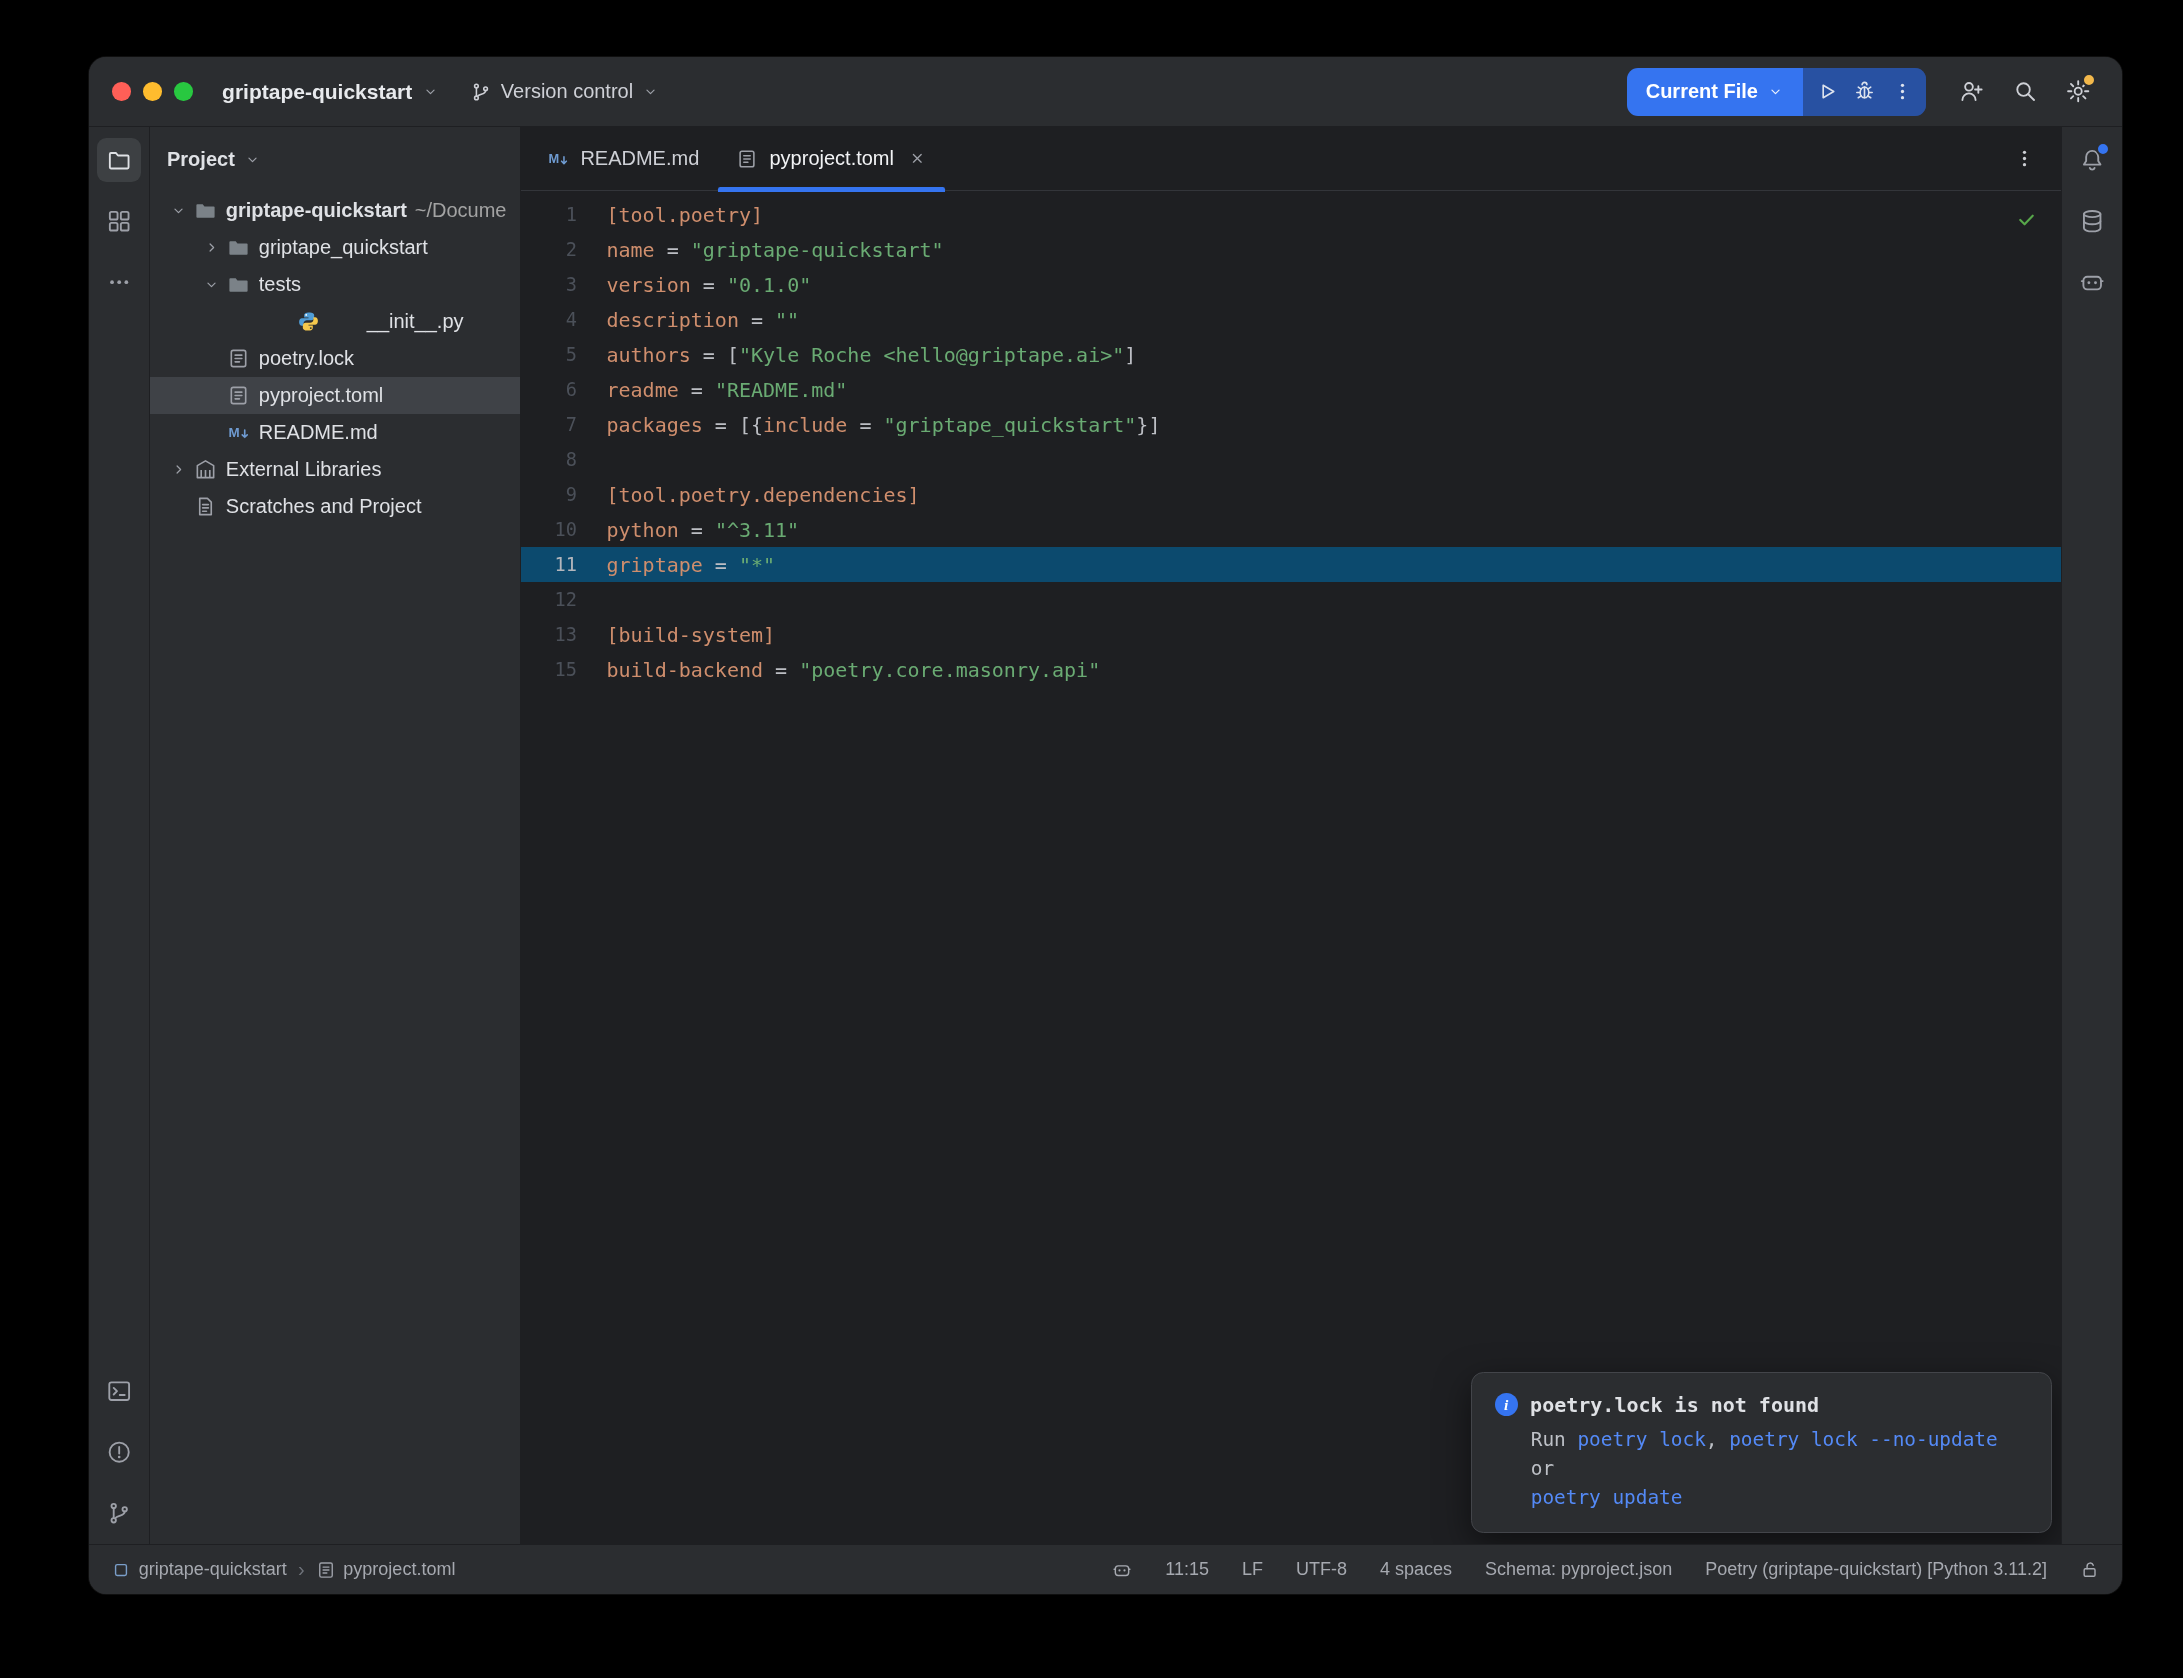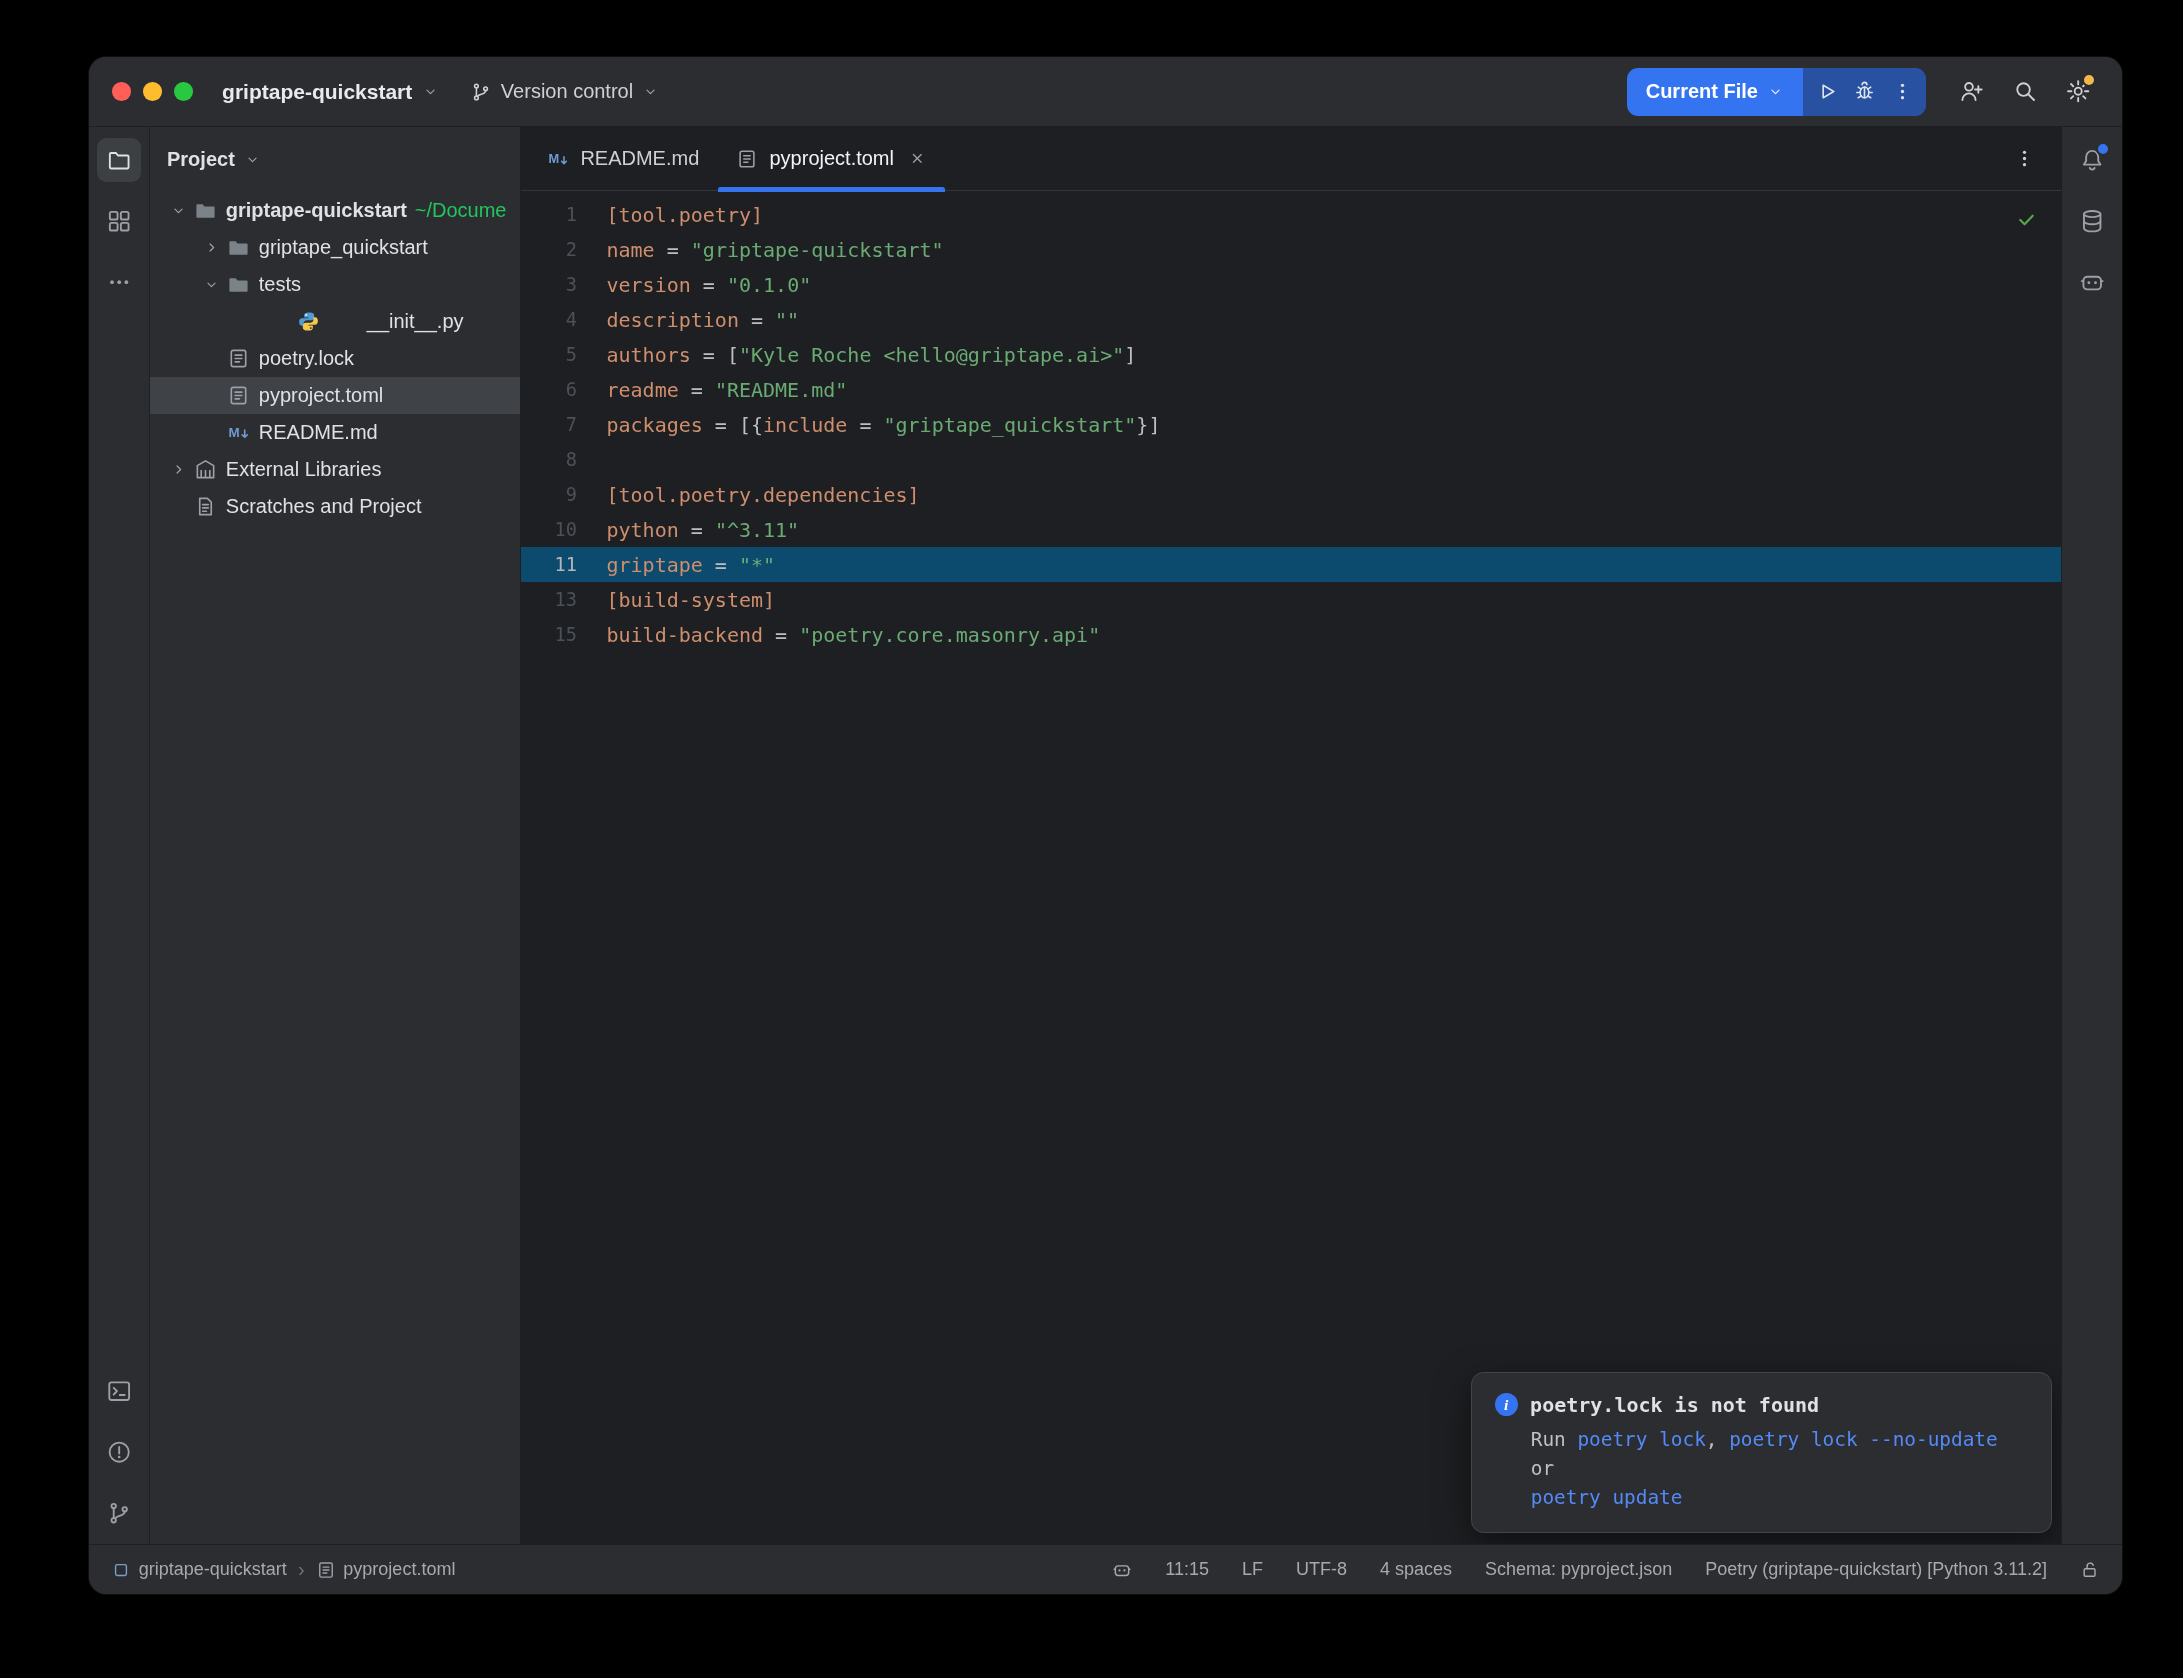--- a/index.html
+++ b/index.html
@@ -60,21 +60,21 @@
     display:flex;flex-direction:column;overflow:hidden;flex:0 0 auto;}
   .panel-header{height:65px;display:flex;align-items:center;gap:9.3px;padding:0 17px;
     color:#dfe1e5;font-size:20px;font-weight:600;flex:0 0 auto;}
   .tree{flex:1;overflow:hidden;font-size:20px;color:#dfe1e5;}
   .tree-row{height:37px;display:flex;align-items:center;white-space:nowrap;overflow:hidden;cursor:default;}
   .tree-row.selected{background:#3f4247;}
   .chev{width:29.5px;height:37px;display:flex;align-items:center;justify-content:center;flex:0 0 auto;color:#9da0a8;}
   .chev .icon,.chev svg{width:17px;height:17px;}
   .tree-icon{width:23px;height:23px;margin-right:9.3px;flex:0 0 auto;}
   .tree-label.bold{font-weight:700;}
-  .tree-hint{color:#22c55e;margin-left:7.8px;}
+  .tree-hint{color:#a3a3a3;margin-left:7.8px;}
 
   
   .editor-col{flex:1;display:flex;flex-direction:column;background:#1e1f22;min-width:0;position:relative;}
   .tab-bar{height:64px;display:flex;align-items:stretch;padding-left:7.8px;
     border-bottom:1.6px solid #33353a;flex:0 0 auto;}
   .tabs{display:flex;}
   .tab{display:flex;align-items:center;gap:11px;padding:0 18.6px;font-size:20px;color:#ced0d6;position:relative;cursor:default;}
   .tab.active{color:#f2f3f5;}
   .tab.active::after{content:'';position:absolute;left:0;right:0;bottom:-1.6px;height:4.7px;background:var(--accent);
     border-radius:2.3px 2.3px 0 0;}
@@ -473,20 +473,24 @@
               <span class="ln">9</span>
               <span class="lc"><span class="tk-sec">[tool.poetry.dependencies]</span></span>
             </div>
             <div class="code-line">
               <span class="ln">10</span>
               <span class="lc"><span class="tk-key">python</span><span class="tk-op"> = </span><span class="tk-str">"^3.11"</span></span>
             </div>
             <div class="code-line active">
               <span class="ln">11</span>
               <span class="lc"><span class="tk-key">griptape</span><span class="tk-op"> = </span><span class="tk-str">"*"</span></span>
+            </div>
+            <div class="code-line">
+              <span class="ln">12</span>
+              <span class="lc"></span>
             </div>
             <div class="code-line">
               <span class="ln">13</span>
               <span class="lc"><span class="tk-sec">[build-system]</span></span>
             </div>
             <div class="code-line">
               <span class="ln">15</span>
               <span class="lc"><span class="tk-key">build-backend</span><span class="tk-op"> = </span><span class="tk-str">"poetry.core.masonry.api"</span></span>
             </div>
           </div>

